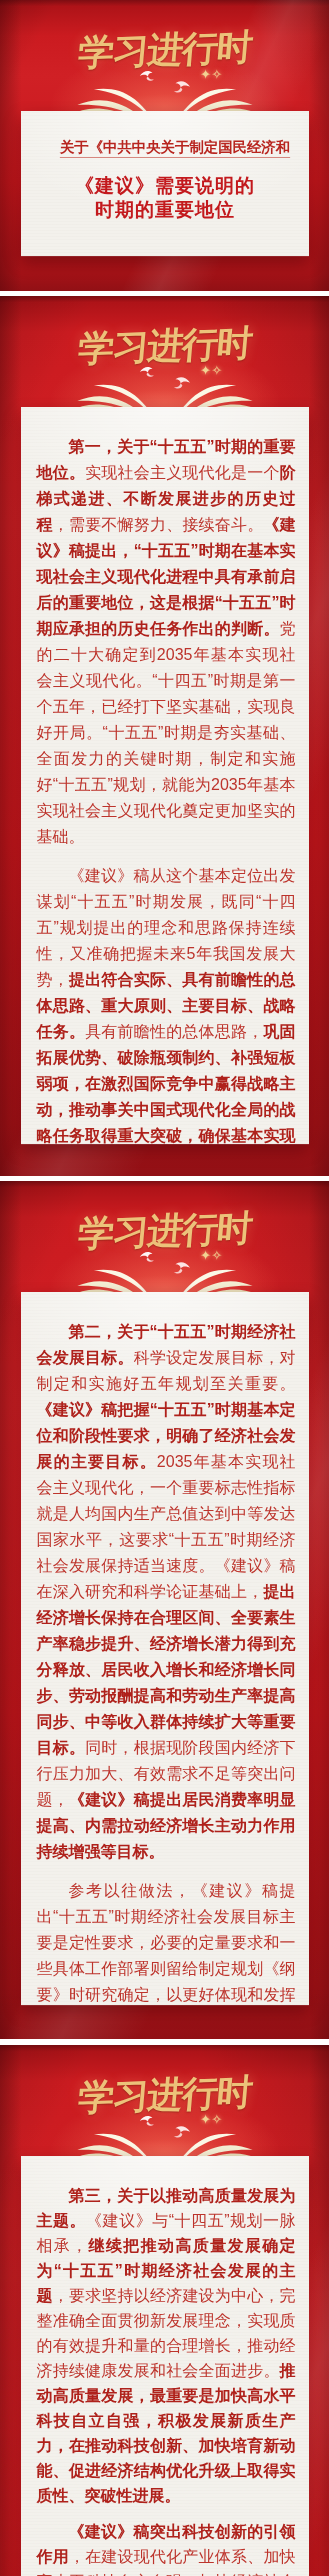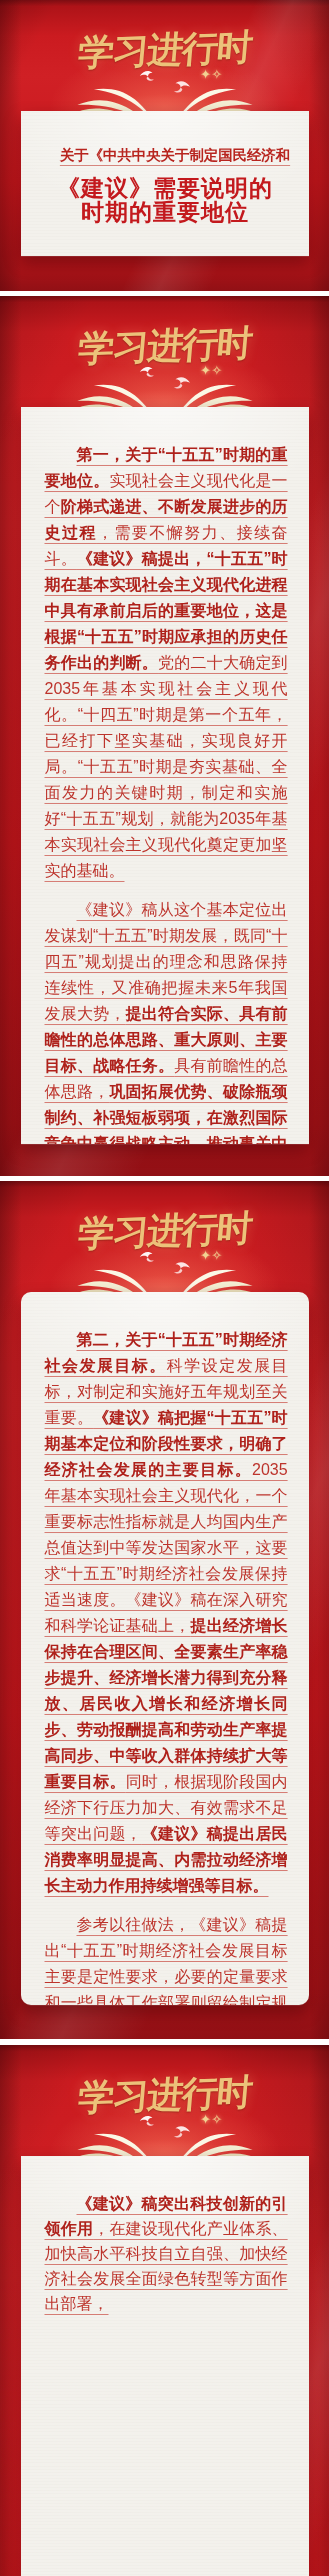--- a/index.html
+++ b/index.html
@@ -40,35 +40,35 @@
         width:204px;height:68px;pointer-events:none;}
   .book svg{display:block;width:100%;height:100%;}
 
   
   .card{position:absolute;left:21px;width:288px;background:#f3f1ec;overflow:hidden;
     background-image:
       radial-gradient(216px 134px at 50% 0, rgba(255,255,255,.55), rgba(255,255,255,0) 80%),
       repeating-linear-gradient(0deg, rgba(120,110,95,.025) 0 1px, rgba(0,0,0,0) 1px 3.1px);
     box-shadow:0 0.5px 0 rgba(255,255,255,.20), 0 7.2px 15.5px rgba(70,4,6,.45);}
   .cover-card{top:111px;height:145px;text-align:center;}
-  .cover-sub{margin-top:31px;font-size:14.4px;line-height:26px;font-weight:700;color:#b8251f;padding-left:20px;}
+  .cover-sub{margin-top:23px;font-size:14.4px;line-height:26px;font-weight:700;color:#b8251f;padding-left:20px;}
   .cover-sub div{text-decoration:underline;text-decoration-thickness:0.5px;
     text-underline-offset:5.2px;text-decoration-color:rgba(190,45,35,.55);}
-  .cover-title{margin-top:8px;font-size:23px;line-height:24px;font-weight:800;
+  .cover-title{margin-top:14px;font-size:19px;line-height:24px;font-weight:800;
     color:#c3191d;letter-spacing:1px;}
 
   .article{top:111px;padding:27px 13.4px 0 15.5px;box-sizing:border-box;
     font-size:16px;line-height:26px;color:#bd342c;text-align:justify;}
-  .article p{margin:8px;text-indent:2em;
-    text-decoration:underline;text-decoration-thickness:0.5px;
+  .article p{margin:0;text-indent:2em;
+    text-decoration-thickness:0.5px;
     text-underline-offset:4.6px;text-decoration-color:rgba(195,48,38,.60);}
   .article p + p{margin-top:13px;}
   .article b{font-weight:700;color:#af211b;}
   .c2{height:737px;}
-  .c3{height:713px;border-radius:10px;}
+  .c3{height:713px;}
   .c4{height:729px;}
   .c4.article{font-size:16px;line-height:25px;}
   .c4.article p + p{margin-top:11.3px;}
 </style>
 </head>
 <body>
 
 <div class="page">
 
   <section class="poster p1">
@@ -216,18 +216,19 @@
         <path d="M198 116 C120 52 58 44 14 68 C60 88 132 98 198 116 Z" fill="#e9e2be"></path>
         <path d="M198 116 C130 38 78 28 28 48 C92 46 152 62 198 116 Z" fill="#f4efd4"></path>
         <path d="M198 116 C152 28 112 12 60 18 C122 26 168 58 198 116 Z" fill="#fbf8e6"></path>
         <path d="M198 116 C276 52 338 44 382 68 C336 88 264 98 198 116 Z" fill="#e9e2be"></path>
         <path d="M198 116 C266 38 318 28 368 48 C304 46 244 62 198 116 Z" fill="#f4efd4"></path>
         <path d="M198 116 C244 28 284 12 336 18 C274 26 228 58 198 116 Z" fill="#fbf8e6"></path>
         <path d="M188 114 C192 120 204 120 208 114 L208 123 C202 128 194 128 188 123 Z" fill="#e8e4d6"></path>
       </svg>
     </div>
     <div class="card article c4">
+      <p><b>第三，关于以推动高质量发展为主题。</b><span>《建议》与“十四五”规划一脉相承，</span><b>继续把推动高质量发展确定为“十五五”时期经济社会发展的主题</b><span>，要求坚持以经济建设为中心，完整准确全面贯彻新发展理念，实现质的有效提升和量的合理增长，推动经济持续健康发展和社会全面进步。</span><b>推动高质量发展，最重要是加快高水平科技自立自强，积极发展新质生产力，在推动科技创新、加快培育新动能、促进经济结构优化升级上取得实质性、突破性进展。</b></p>
       <p><b>《建议》稿突出科技创新的引领作用</b><span>，在建设现代化产业体系、加快高水平科技自立自强、加快经济社会发展全面绿色转型等方面作出部署，</span></p>
     </div>
   </section>
 
 </div>
 
 
 </body></html>

